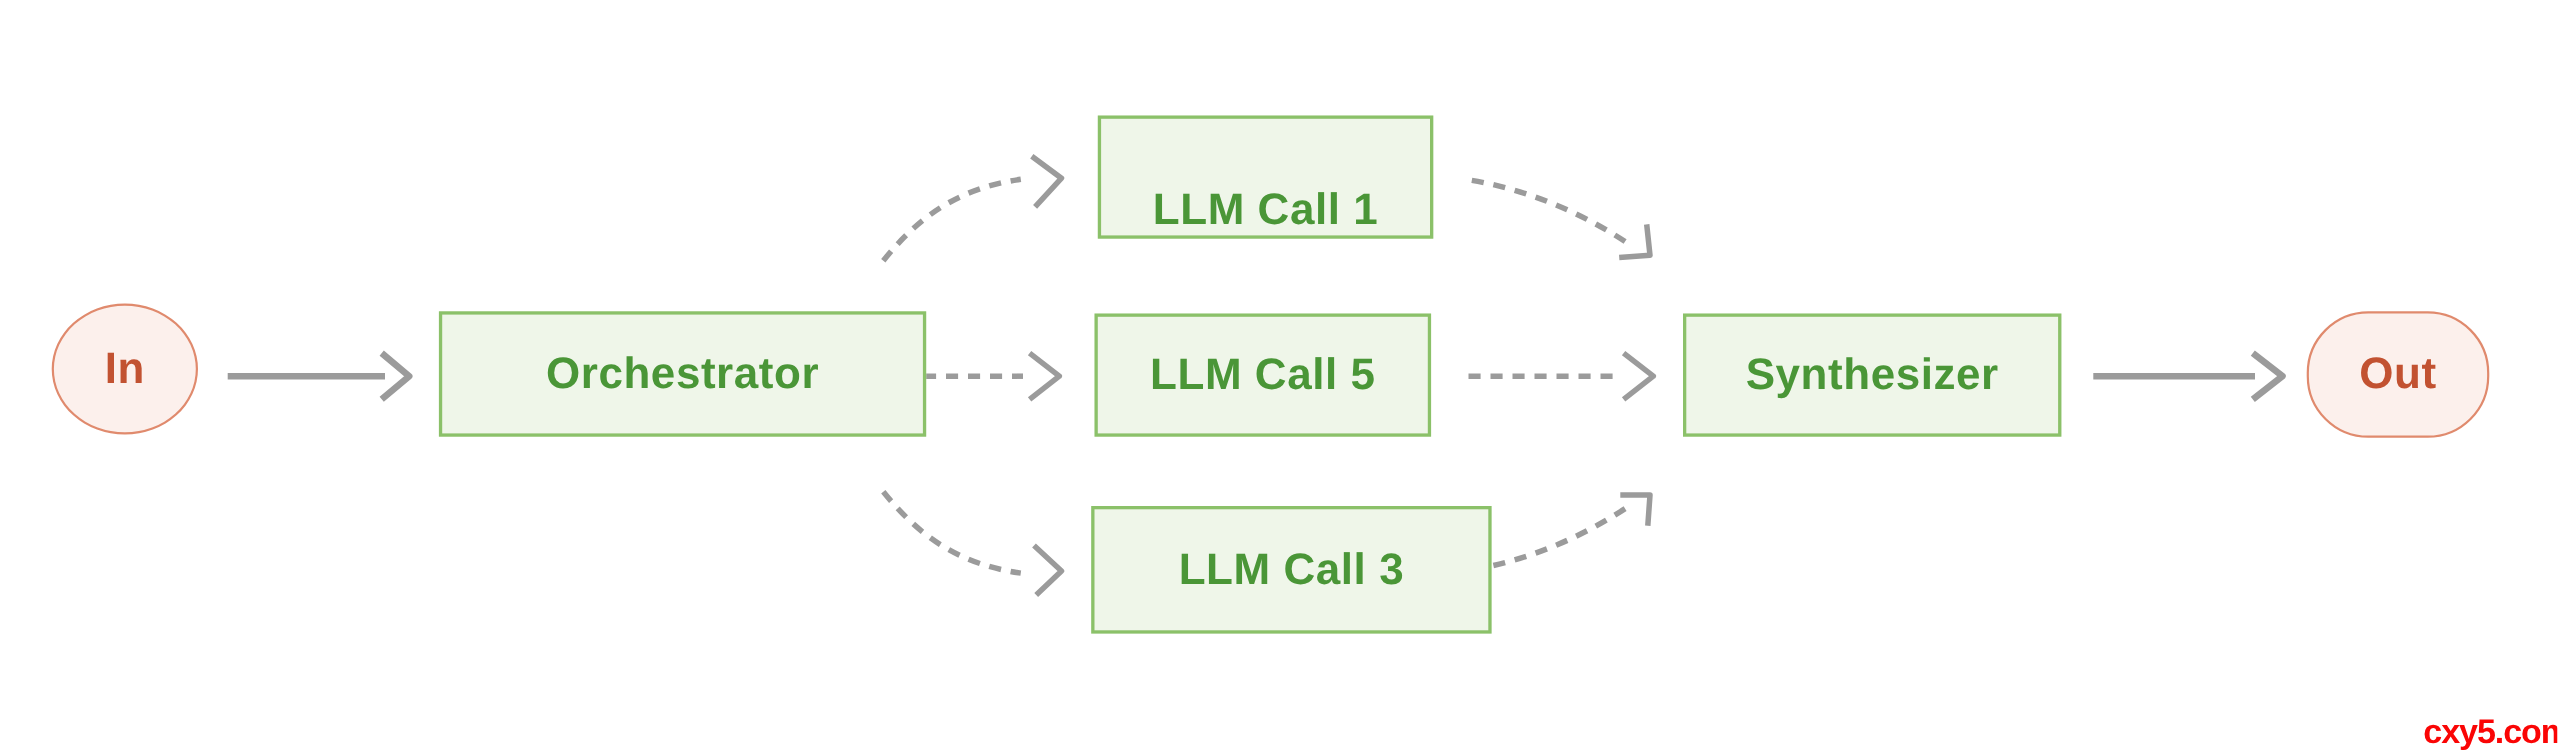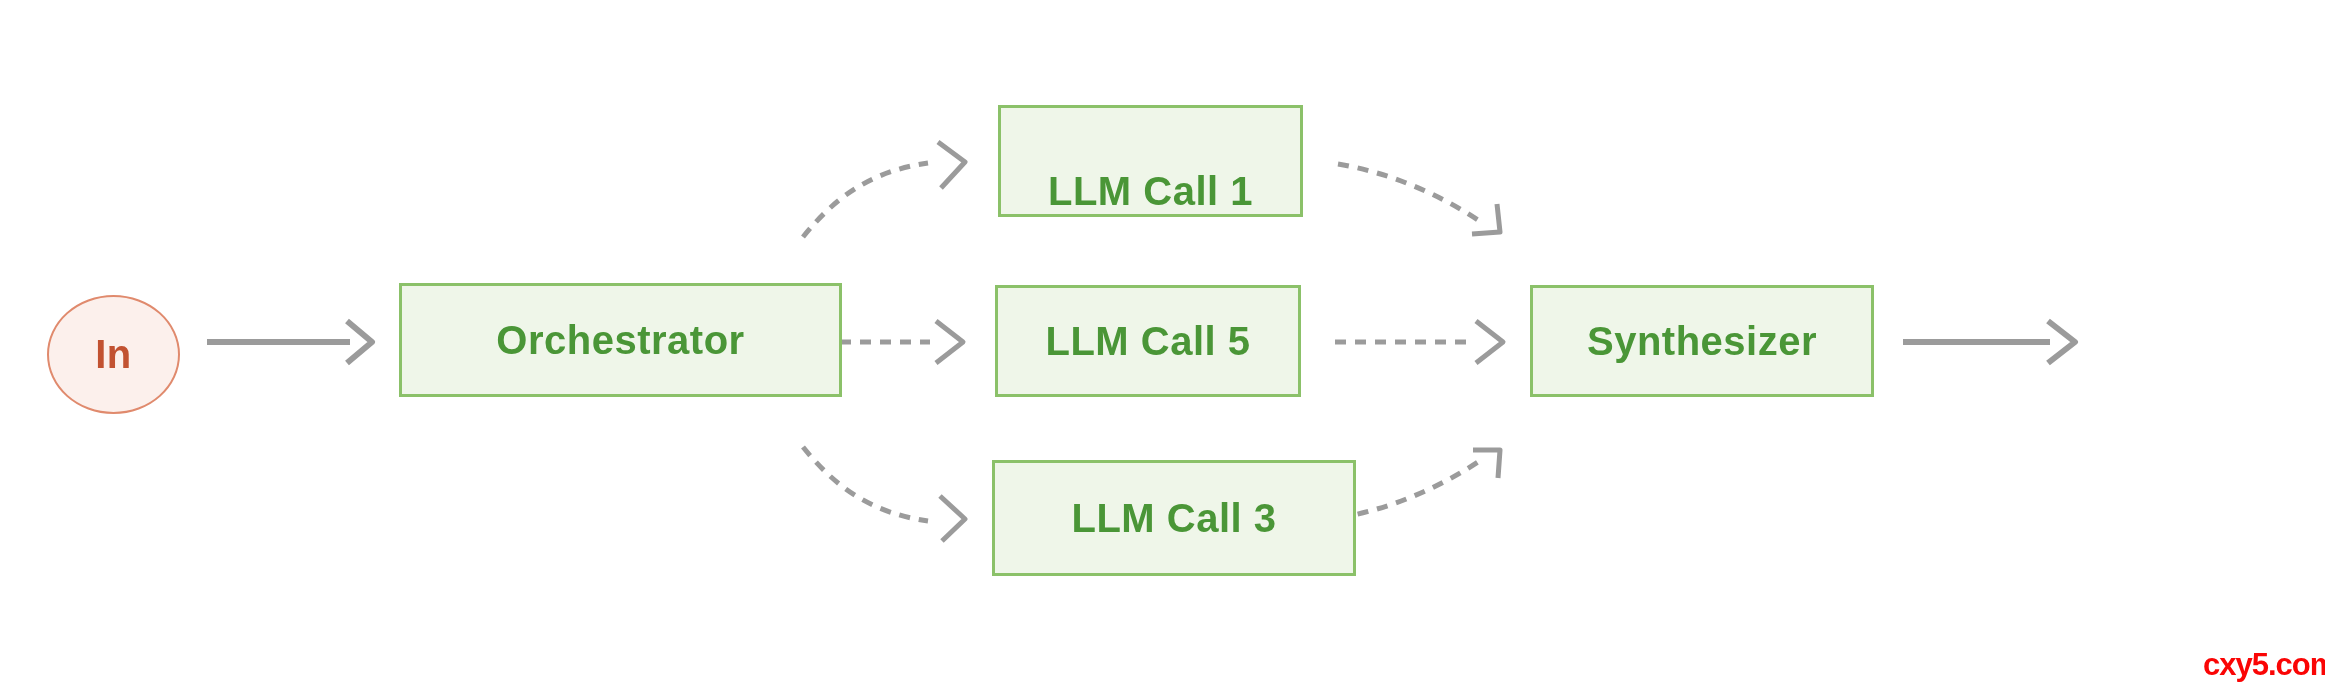--- a/index.html
+++ b/index.html
@@ -45,21 +45,21 @@
   .node.box {
     background: var(--green_fill, #eff6e9);
     border: 3px solid var(--green_border, #8bc169);
     color: var(--green_text, #4a9637);
   }
   .node.pill {
     background: var(--pink_fill, #fcf0ec);
     border: 2.5px solid var(--pink_border, #e08a6d);
     color: var(--pink_text, #c25231);
   }
-  .node-in          { left: 47px;   top: 295px; width: 133px; height: 119px; border-radius: 50%; }
+  .node-in          { left: 47px;   top: 276px; width: 133px; height: 119px; border-radius: 50%; }
   .node-orchestrator{ left: 399px;  top: 283px; width: 443px; height: 114px; }
   .node-call1       { left: 998px;  top: 105px; width: 305px; height: 112px; align-items: flex-end; }
   .node-call2       { left: 995px;  top: 285px; width: 306px; height: 112px; }
   .node-call3       { left: 992px;  top: 460px; width: 364px; height: 116px; }
   .node-synthesizer { left: 1530px; top: 285px; width: 344px; height: 112px; }
   .node-out         { left: 2097px; top: 283px; width: 166px; height: 115px; border-radius: 56px; }
   .watermark {
     position: absolute;
     left: 2203px;
     top: 647px;
@@ -119,16 +119,19 @@
   </div>
 
   <div class="node box node-call3">
     <span>LLM Call 3</span>
   </div>
 
   <div class="node box node-synthesizer">
     <span>Synthesizer</span>
   </div>
 
+  <div class="node pill node-out">
+    <span>Out</span>
+  </div>
 
   <div class="watermark">cxy5.com</div>
 
 </div>
 
 </body></html>

